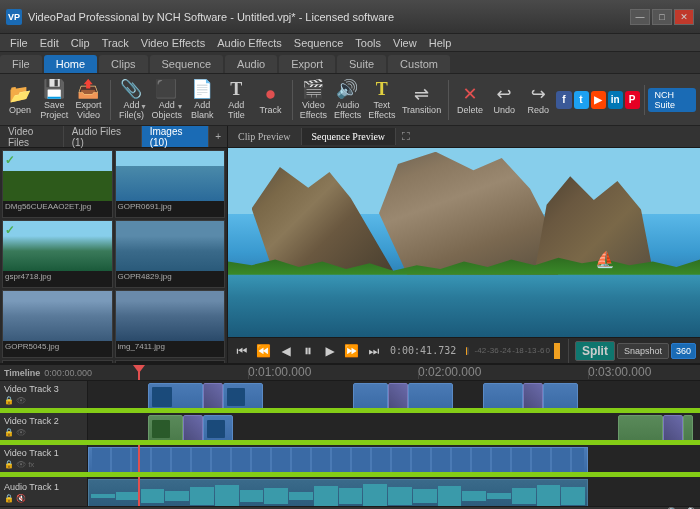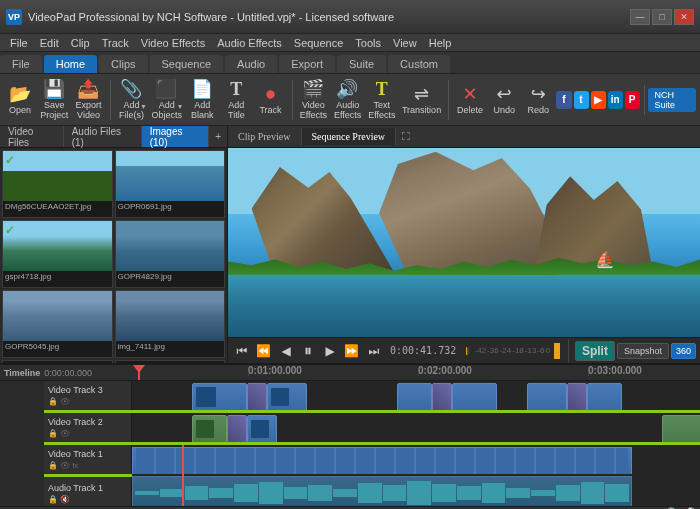--- a/index.html
+++ b/index.html
@@ -293,23 +293,22 @@
     }
 
     #timeline-tracks {
       flex: 1;
       overflow-y: auto;
       position: relative;
     }
     .track-row {
       height: 32px;
       display: flex;
-      align-items: flex-end;
-      border-bottom: 3px solid #84cc16;
-      margin-left: 44px;
+      align-items: flex-start;
+      border-bottom: 5px solid #84cc16;
     }
     .track-label {
       width: 88px;
       height: 100%;
       background: #303030;
       border-right: 1px solid #1a1a1a;
       display: flex;
       align-items: center;
       padding: 0 4px;
       font-size: 9px;
@@ -364,24 +363,23 @@
     }
     .ruler-marks {
       flex: 1;
       height: 100%;
       position: relative;
       overflow: hidden;
     }
     .ruler-mark {
       position: absolute;
       top: 0;
-      font-size: 10px;
+      font-size: 12px;
       color: #888;
       white-space: nowrap;
-      font-weight: bold;
     }
     .ruler-line {
       position: absolute;
       top: 8px;
       bottom: 0;
       width: 1px;
       background: #444;
     }
 
     

